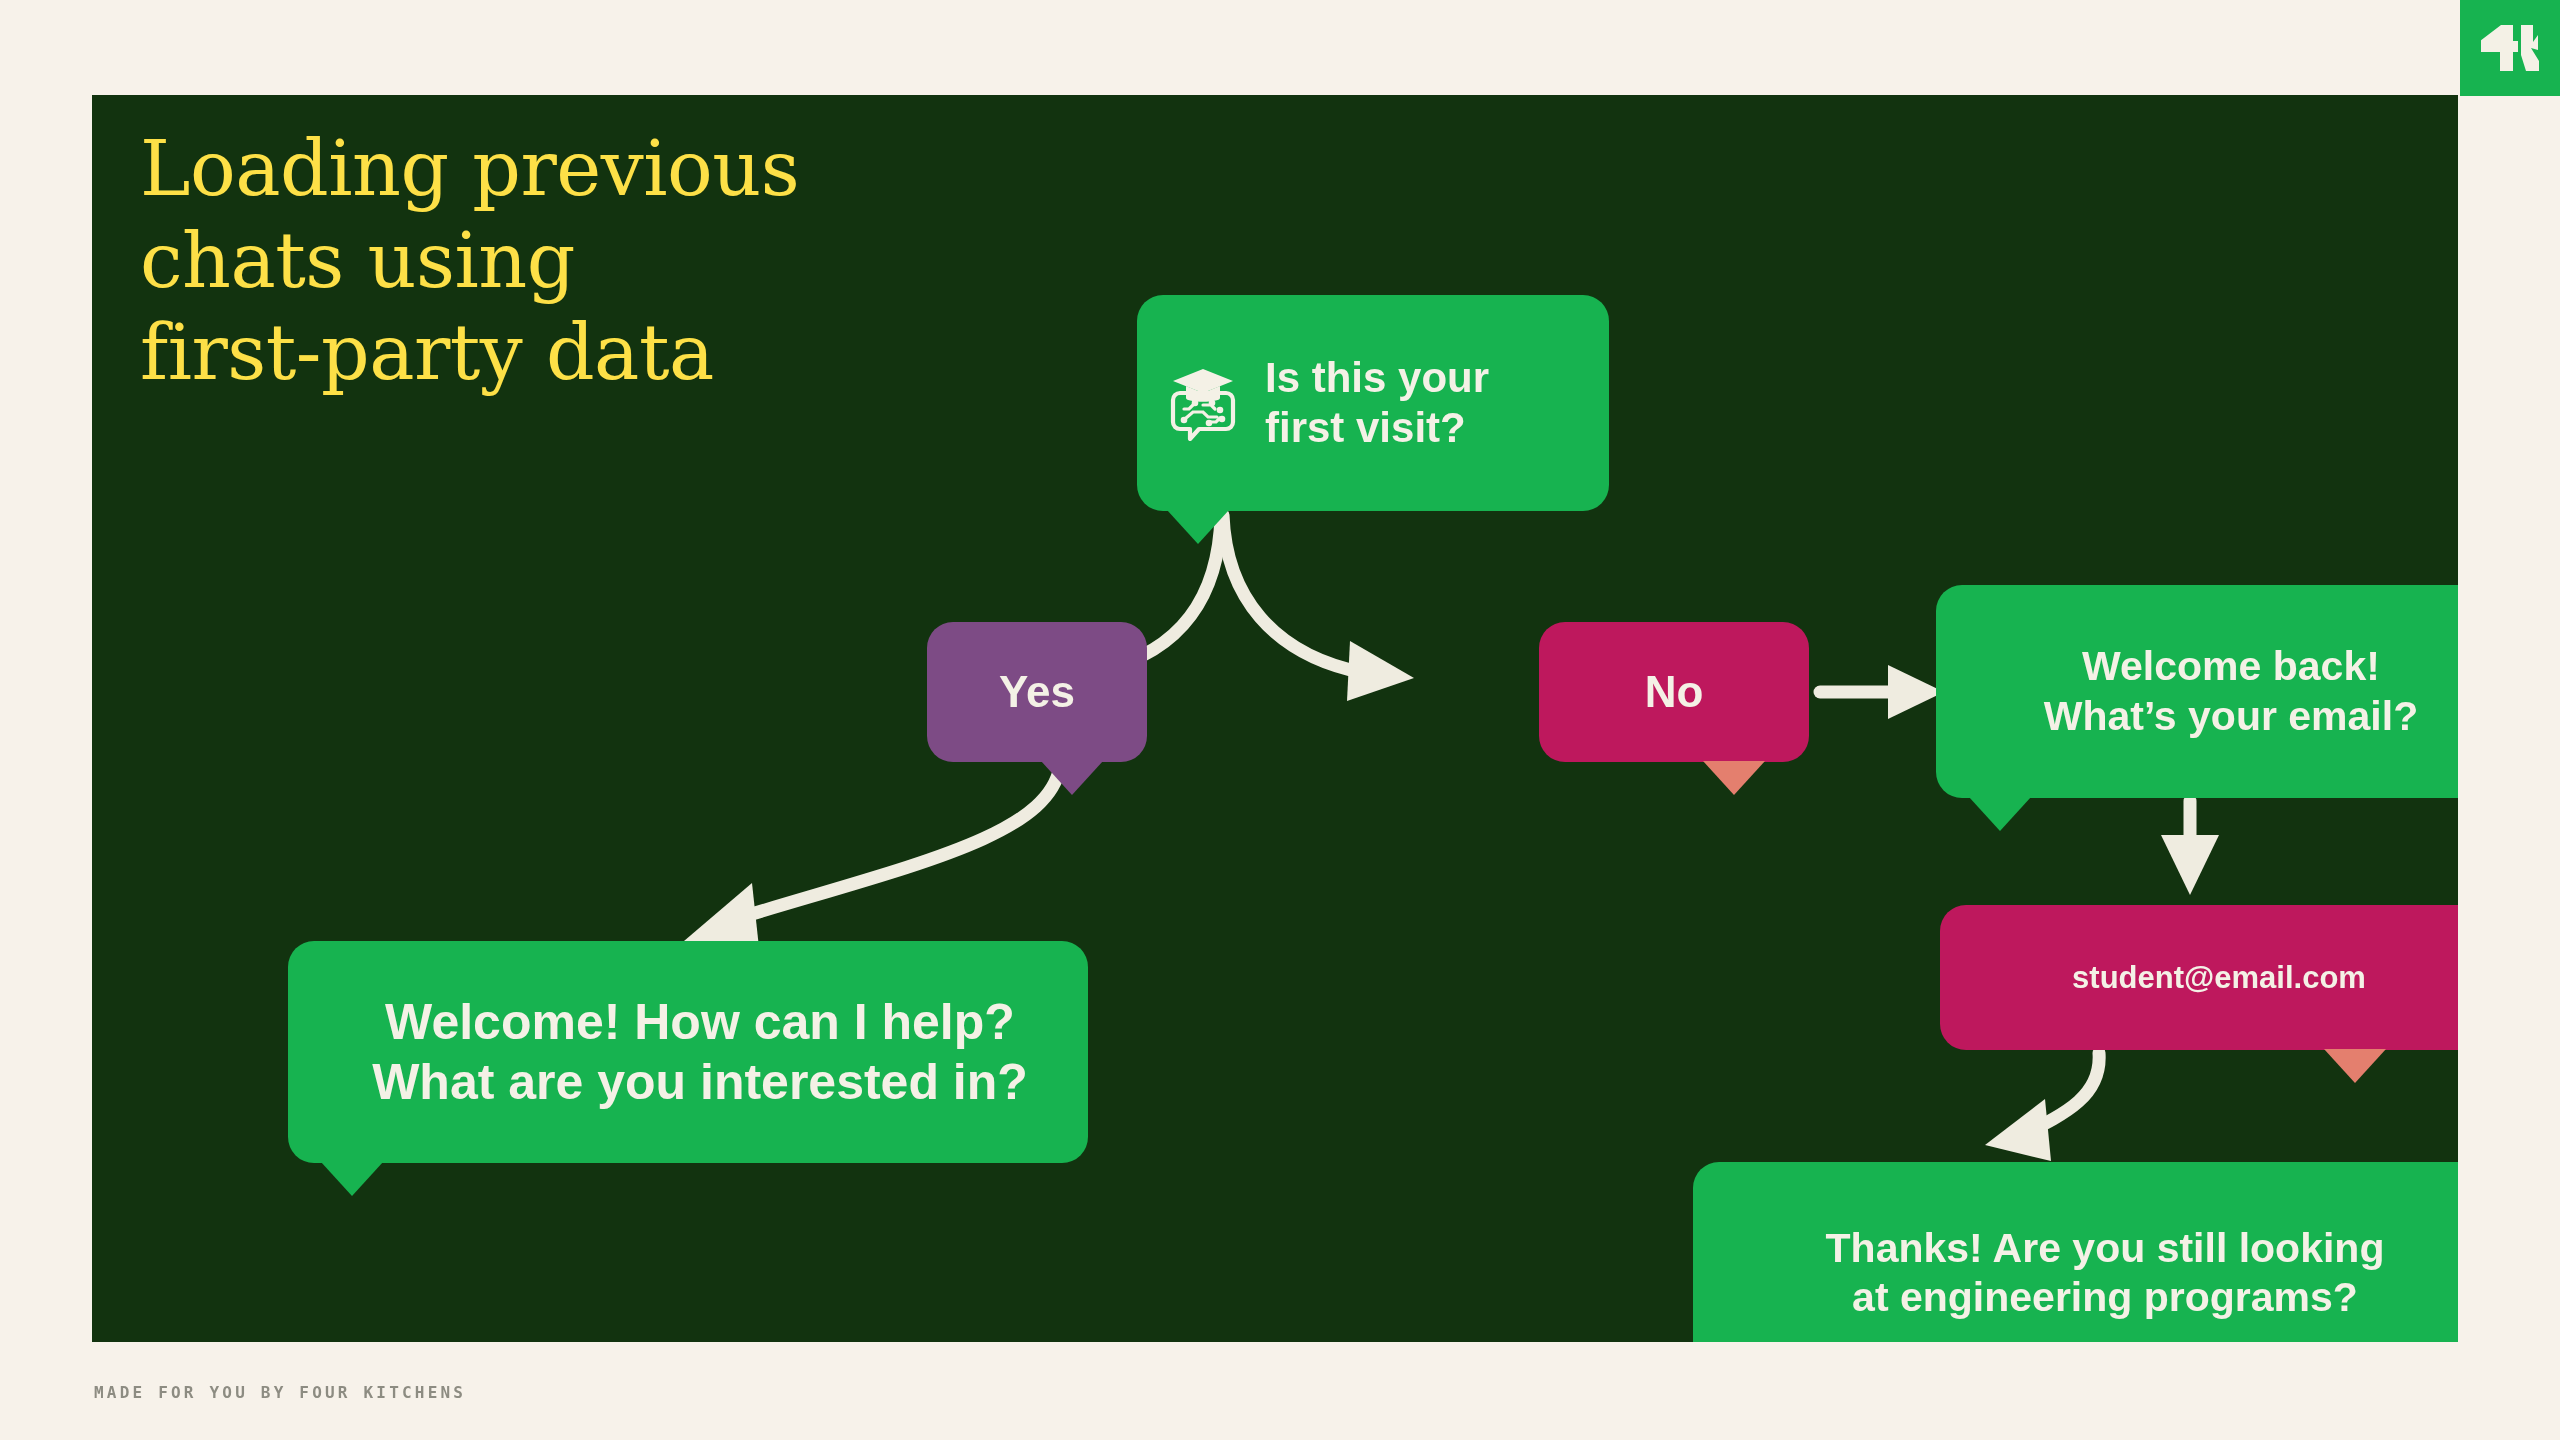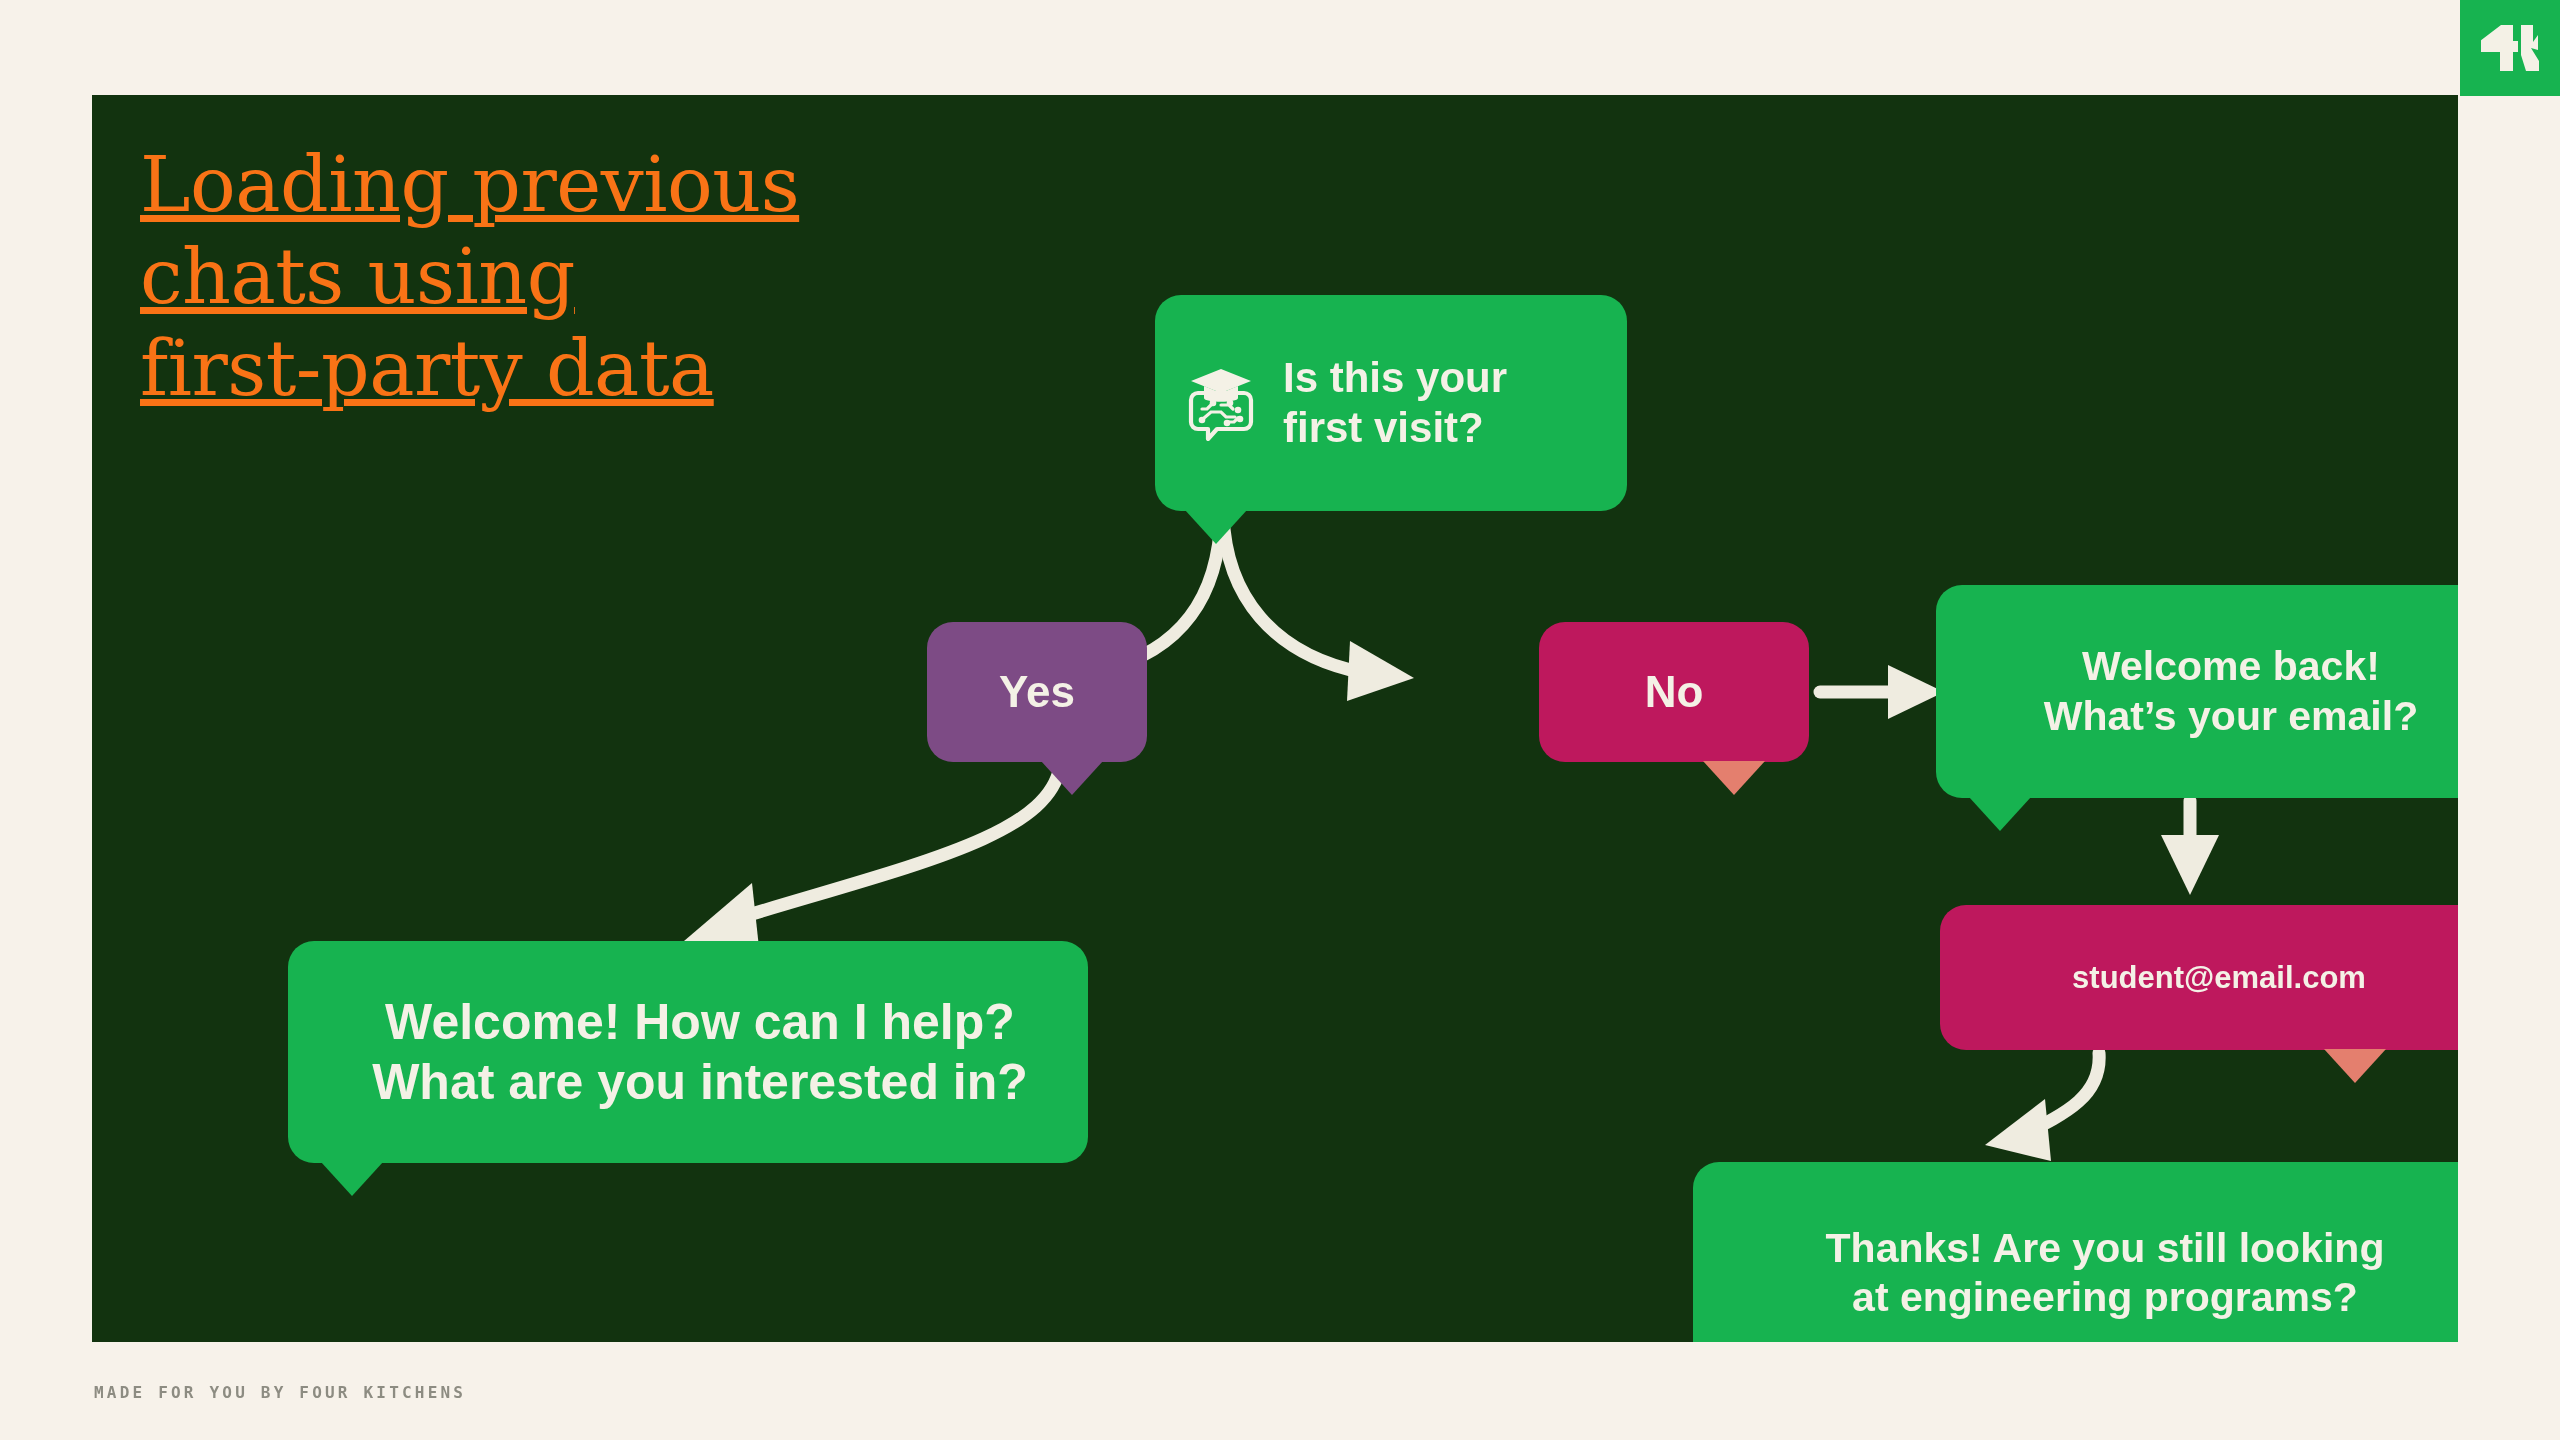--- a/index.html
+++ b/index.html
@@ -43,30 +43,29 @@
     width: 2366px;
     height: 1247px;
     background: #12330f;
     overflow: hidden;
   }
 
   
   .title {
     position: absolute;
     left: 48px;
-    top: 44px;
+    top: 28px;
     width: 820px;
-    color: #f97316;
+    color: #fde047;
     font-family: "DejaVu Serif", "Liberation Serif", serif;
     font-size: 76px;
     font-weight: 400;
     line-height: 1.21;
     letter-spacing: -0.5px;
     white-space: pre-line;
-    text-decoration: underline;
   }
 
   
   .arrows {
     position: absolute;
     left: 0; top: 0;
     width: 2366px;
     height: 1247px;
     pointer-events: none;
   }
@@ -97,21 +96,20 @@
   .b-salmon .tail { border-top: 34px solid #e47f6e; }
   
   .b-purple { background: #7d4b85; }
   .b-purple .tail { border-top: 34px solid #7d4b85; }
 
   
   #bubble-first-visit {
     left: 1045px; top: 200px; width: 472px; height: 216px;
     padding: 0 26px 0 28px; gap: 24px;
     font-size: 42px;
-    margin-left: 18px;
   }
   #bubble-first-visit .tail { left: 30px; bottom: -33px; }
   .ai-icon { flex: 0 0 auto; width: 76px; height: 76px; }
   .ai-icon svg { display: block; width: 76px; height: 76px; }
   #bubble-first-visit .btxt { white-space: pre-line; }
 
   
   #bubble-yes {
     left: 835px; top: 527px; width: 220px; height: 140px;
     justify-content: center; font-size: 44px;

